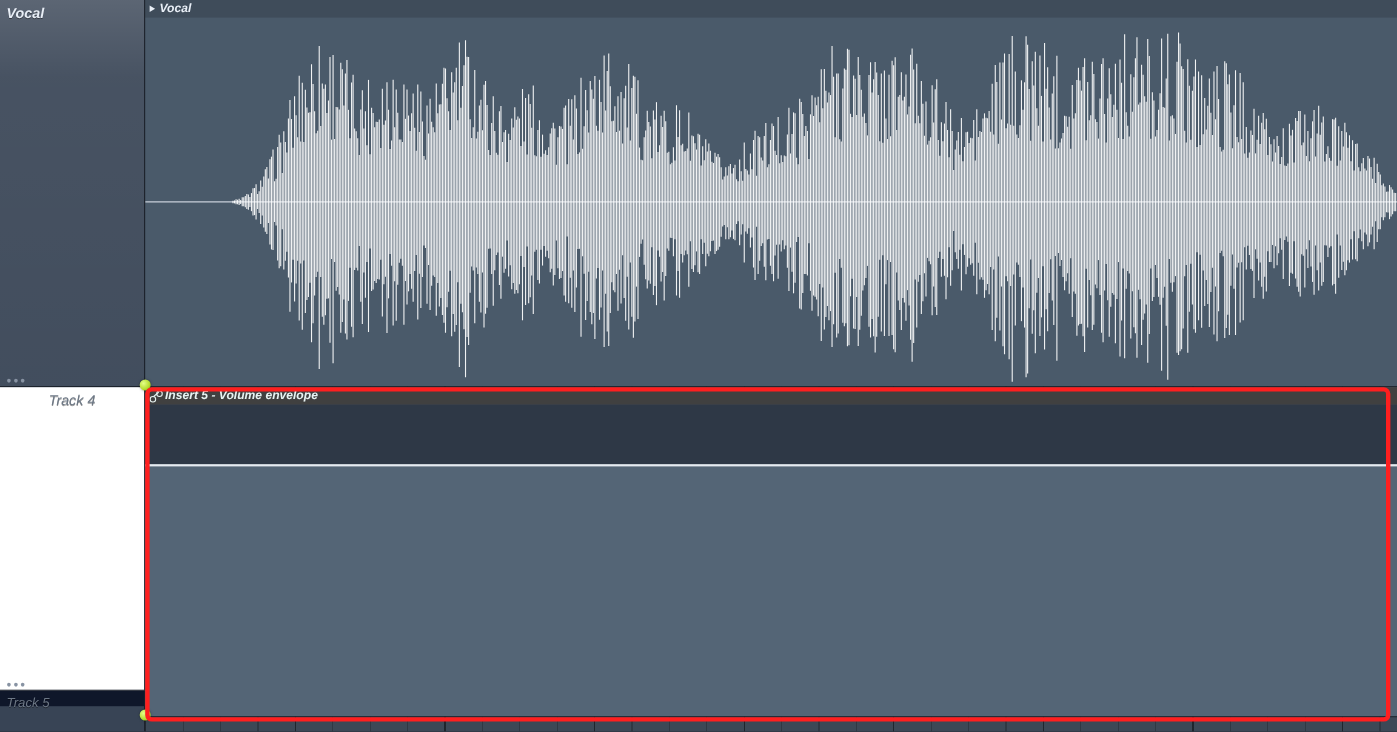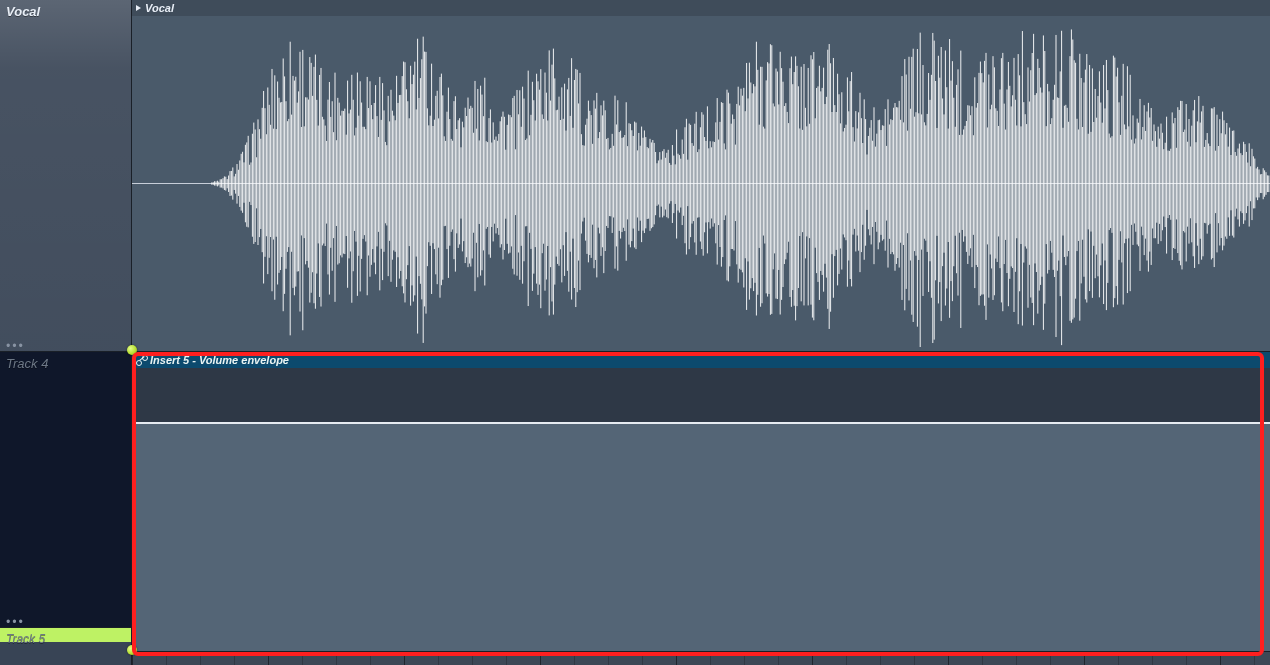--- a/index.html
+++ b/index.html
@@ -34,25 +34,26 @@
     display: flex;
     flex-direction: column;
     justify-content: flex-start;
   }
   .th-vocal {
     height: 352px;
     background: linear-gradient(to bottom, rgba(255,255,255,0.18), rgba(255,255,255,0.08) 20%, rgba(255,255,255,0.05));
   }
   .th-4 {
     height: 276px;
-    background: #0f172a;
+    background: #ffffff;
+    align-items: center;
   }
   .th-5 {
     height: 14px;
-    background: #bef264;
+    background: #0f172a;
     border-bottom: none;
   }
   .track-header .label {
     font-weight: 600;
     font-size: 13px;
     color: #e8eef6;
     text-shadow: 0 1px 0 rgba(0,0,0,0.4);
   }
   .th-4 .label, .th-5 .label {
     color: #6d7886;
@@ -112,21 +113,21 @@
     align-items: center;
     gap: 4px;
   }
   .clip-title .tri {
     width: 0; height: 0;
     border-top: 3.5px solid transparent;
     border-bottom: 3.5px solid transparent;
     border-left: 5px solid #e8eef6;
   }
   .clip-envelope .clip-title {
-    background: #0c4a6e;
+    background: #404040;
     color: #e8f3f2;
   }
   .clip-envelope .clip-title .env-icon {
     display: inline-block;
     position: relative;
     width: 10px; height: 10px;
   }
   .clip-envelope .clip-title .env-icon::before,
   .clip-envelope .clip-title .env-icon::after {
     content: "";

